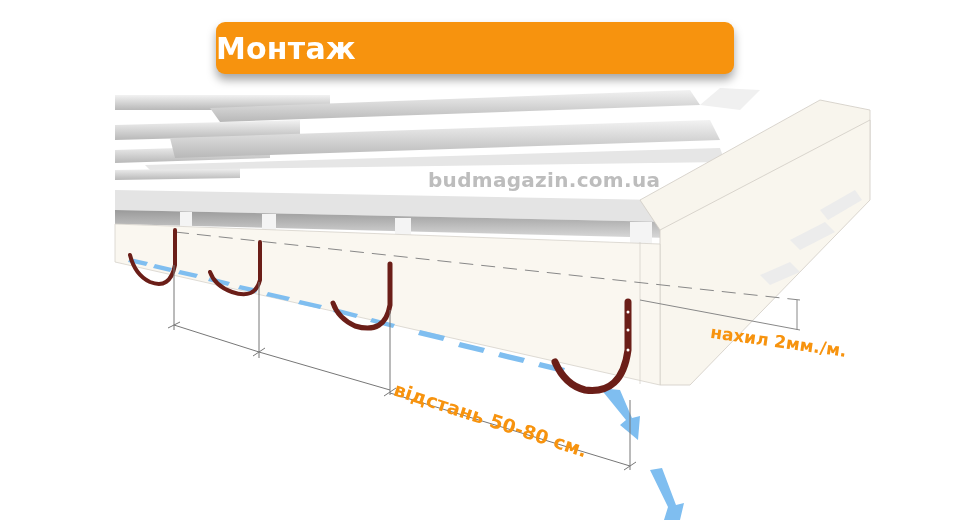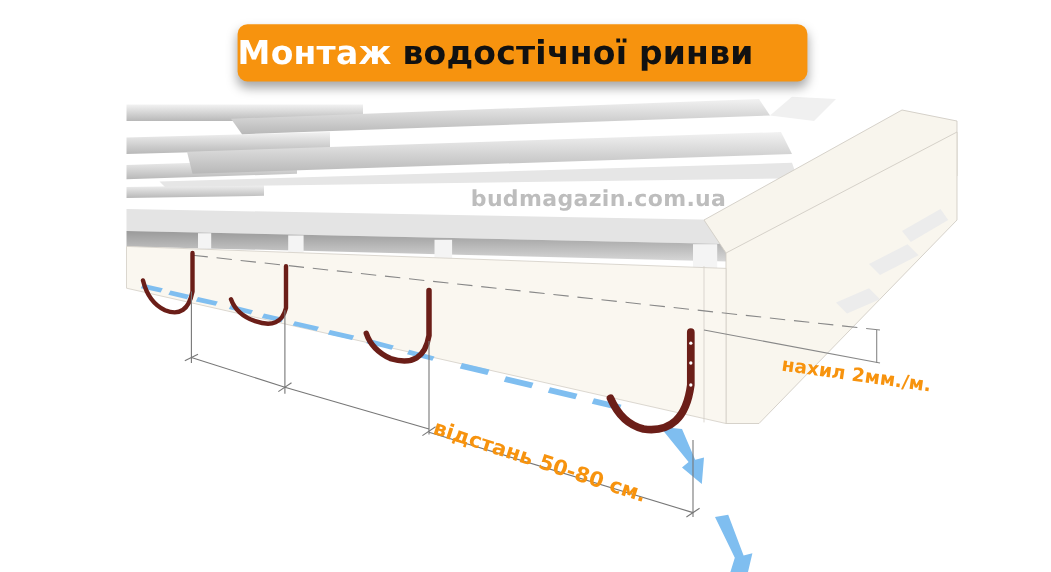--- a/index.html
+++ b/index.html
@@ -1,21 +1,21 @@
 <!DOCTYPE html>
 <html><head>
 <meta charset="utf-8">
 <style>
   html, body { margin:0; padding:0; background:#ffffff; }
   body { width:955px; height:520px; position:relative; overflow:hidden; font-family:"DejaVu Sans", sans-serif; }
   .title-banner {
     position:absolute; left:216px; top:22px; width:518px; height:52px;
     background:#f7930e; border-radius:9px;
     box-shadow: 0 6px 10px rgba(0,0,0,0.35);
-    display:flex; align-items:center; justify-content:flex-start;
+    display:flex; align-items:center; justify-content:space-between;
     font-weight:bold; font-size:30px; letter-spacing:0.2px;
   }
   .title-white { color:#ffffff; margin-right:10px; }
   .title-black { color:#111111; }
   svg.scene { position:absolute; left:0; top:0; }
   .watermark {
     position:absolute; left:428px; top:168px; font-size:20px; font-weight:bold;
     color:#bdbdbd; letter-spacing:0.3px;
   }
   .label-orange { position:absolute; color:#f7930e; font-weight:bold; white-space:nowrap; }
@@ -126,19 +126,18 @@
     <line x1="390" y1="393" x2="630" y2="466"></line>
     <line x1="168" y1="328" x2="180" y2="322"></line>
     <line x1="253" y1="356" x2="265" y2="348"></line>
     <line x1="384" y1="396" x2="396" y2="388"></line>
     <line x1="624" y1="470" x2="636" y2="462"></line>
   </g>
 </svg>
 
 <div class="title-banner">
   <span class="title-white">Монтаж</span>
-  <span class="title-black">водостічної ринви</span>
 </div>
 
 <div class="watermark">budmagazin.com.ua</div>
 
 <div class="label-orange label-slope">нахил 2мм./м.</div>
 <div class="label-orange label-distance">відстань 50-80 см.</div>
 
 </body></html>

